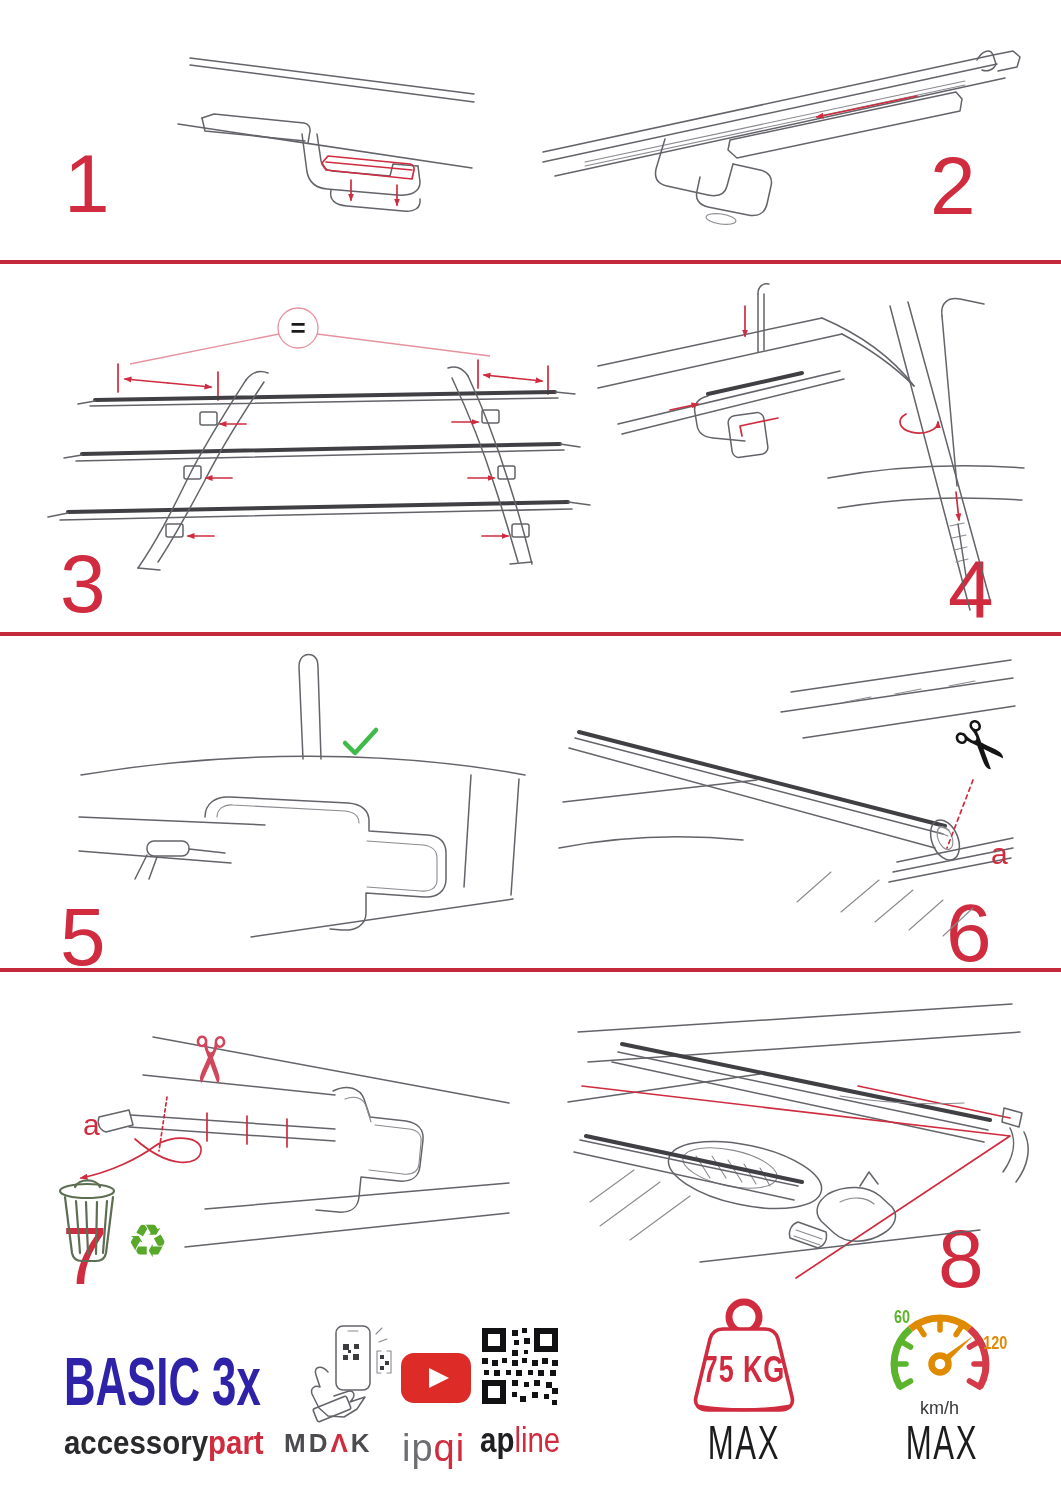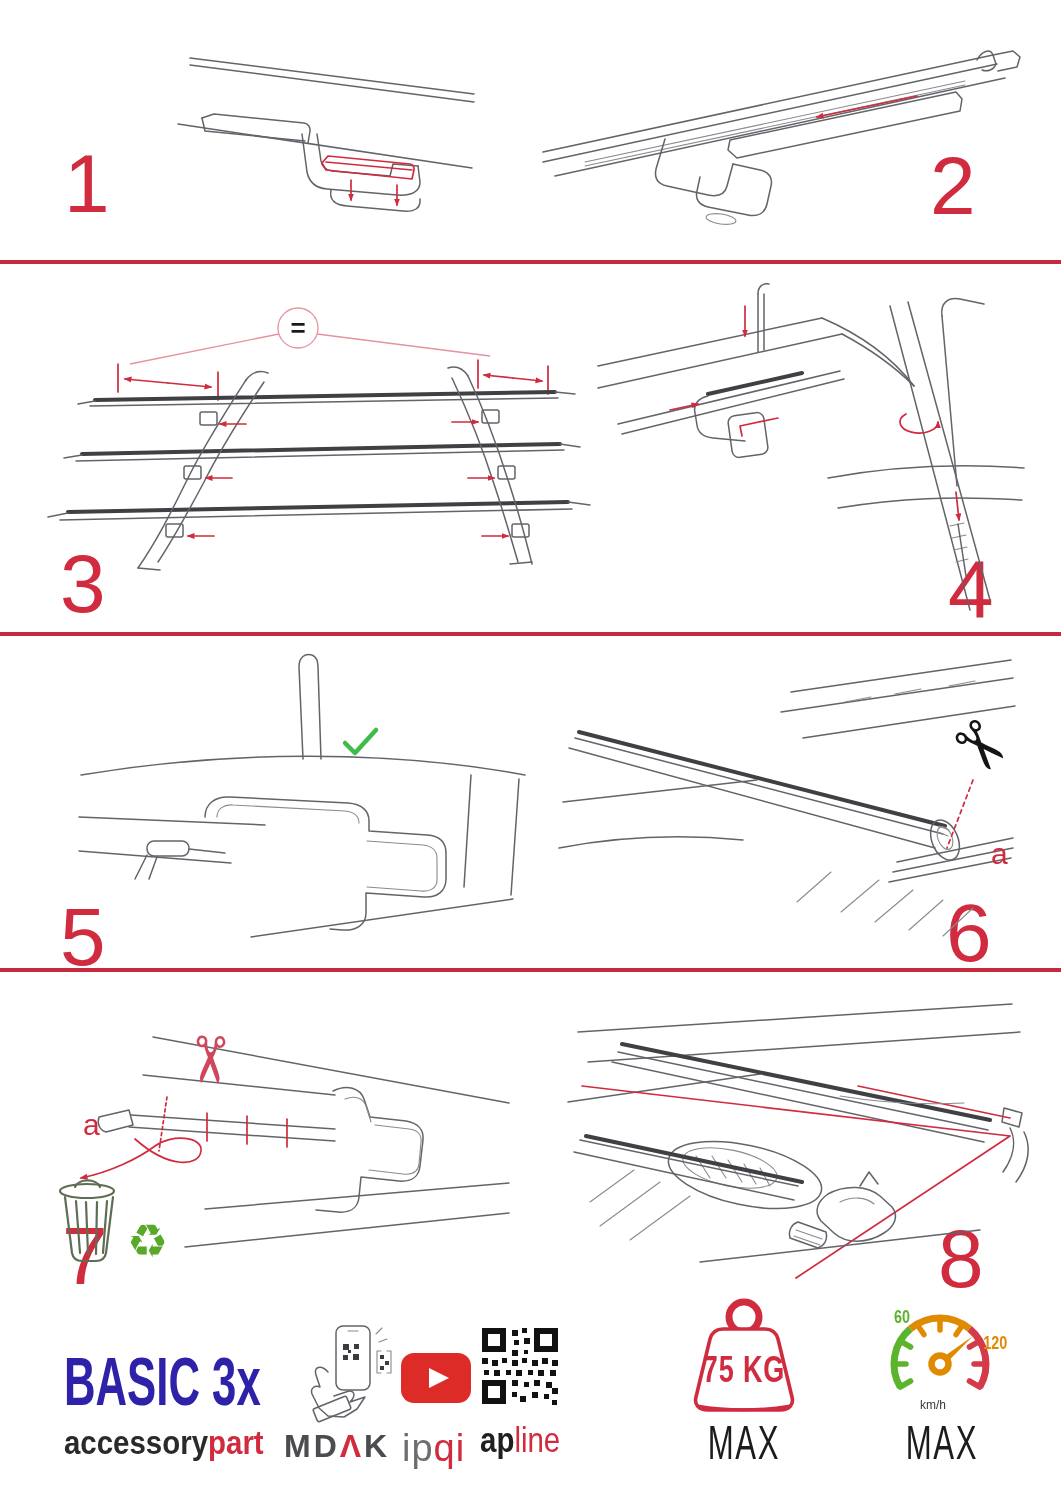--- a/index.html
+++ b/index.html
@@ -15,33 +15,33 @@
   .red{stroke:#d02b3e;stroke-width:1.7;fill:none;stroke-linecap:round;stroke-linejoin:round;}
   .redth{stroke:#e6929e;stroke-width:1.3;fill:none;}
   .grn{stroke:#3fbb4a;stroke-width:4.5;fill:none;stroke-linecap:round;stroke-linejoin:round;}
   .bin{stroke:#5e6e52;stroke-width:2.2;fill:none;stroke-linecap:round;stroke-linejoin:round;}
   .svgtxt{font-family:"Liberation Sans",sans-serif;}
   .ftxt{position:absolute;white-space:nowrap;}
   .basic{color:#2e22a8;font-size:46px;font-weight:700;letter-spacing:0px;
          transform:scale(0.95,1.5);transform-origin:left top;}
   .brandline{font-size:32px;font-weight:700;transform:scale(0.92,1.05);transform-origin:left top;}
   .brand-black{color:#2a2a2d;} .brand-red{color:#d02b3e;}
-  .partner{font-size:32px;font-weight:700;color:#4b4b50;letter-spacing:3px;}
+  .partner{font-size:26px;font-weight:700;color:#4b4b50;letter-spacing:3px;}
   .partner .lam{color:#d02b3e;}
   .ipqi{font-size:38px;color:#6d6d72;letter-spacing:1px;}
   .ipqi .qi{color:#d02b3e;}
   .apline{font-size:31px;color:#1f1f22;font-weight:700;transform:scale(0.95,1.15);transform-origin:left top;}
   .apline .line{color:#d02b3e;font-weight:400;}
   .kg{color:#d02b3e;font-size:30px;font-weight:700;text-align:center;
       transform:scale(0.9,1.25);transform-origin:center top;letter-spacing:1px;}
   .max{color:#1c1c1e;font-size:38px;font-weight:500;text-align:center;
        transform:scale(0.82,1.25);transform-origin:center top;letter-spacing:2px;}
   .g60{color:#5cb42d;font-size:16px;font-weight:700;transform:scale(0.9,1.2);}
   .g120{color:#e08a00;font-size:16px;font-weight:700;transform:scale(0.9,1.2);}
-  .kmh{color:#38383c;font-size:12px;}
+  .kmh{color:#38383c;font-size:18px;}
 </style>
 </head>
 <body>
 
 <div class="page">
 
   <svg width="0" height="0" style="position:absolute">
     <defs>
       <marker id="arr" markerWidth="9" markerHeight="8" refX="6.5" refY="3" orient="auto" markerUnits="userSpaceOnUse">
         <path d="M0,0 L8,3 L0,6 z" fill="#d02b3e"></path>

